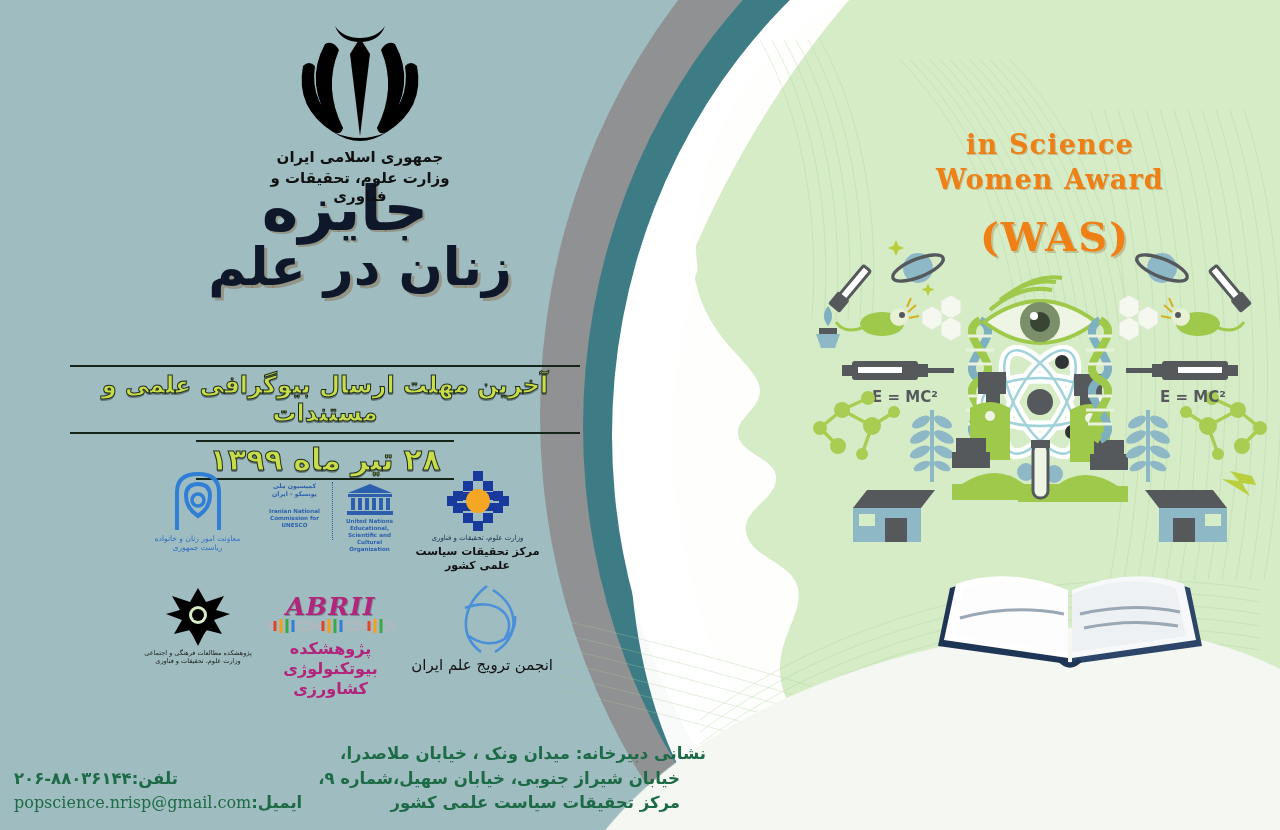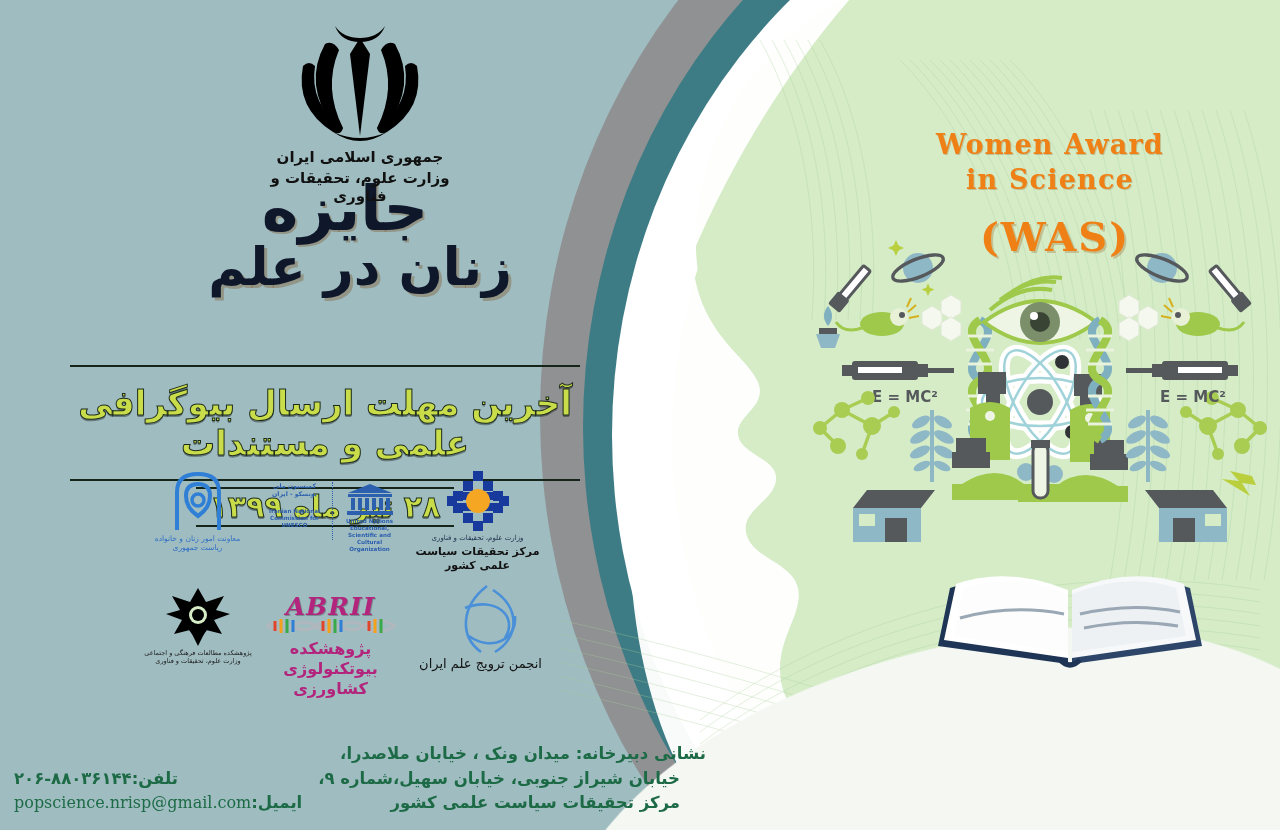--- a/index.html
+++ b/index.html
@@ -82,21 +82,21 @@
     position:absolute; right:700px; top:365px; width:510px;
     direction:rtl; text-align:center;
   }
   .deadline .d1,.deadline .d2{
     color:#c9dc4a; font-weight:700;
     -webkit-text-stroke:1px #1b2a1b;
     text-shadow:0 2px 0 rgba(0,0,0,.35);
     border-top:2px solid #15251a; border-bottom:2px solid #15251a;
     display:inline-block;
   }
-  .deadline .d1{font-size:34px; line-height:1.18; padding:16px 4px; width:100%;}
+  .deadline .d1{font-size:24px; line-height:1.18; padding:4px 4px; width:100%;}
   .deadline .d2{font-size:30px; line-height:1.2; margin-top:6px; padding:0 14px;}
 
   
   .emblem{position:absolute; left:255px; top:20px; width:210px; text-align:center;}
   .emblem .cap1,.emblem .cap2{
     direction:rtl; color:#111; font-weight:600;
   }
   .emblem .cap1{font-size:15px; }
   .emblem .cap2{font-size:15px; margin-top:3px;}
 
@@ -124,21 +124,21 @@
   .l-abrii{left:128px; top:124px; width:145px;}
   .l-abrii .abr{
     color:#b3247d; font-weight:700; font-style:italic;
     font-family:"DejaVu Serif","Liberation Serif",serif;
     font-size:25px; letter-spacing:1px; line-height:1;
     text-shadow:1px 1px 0 rgba(0,0,0,.25);
   }
   .l-abrii .cap{color:#b3247d; font-size:16px; font-weight:700; margin-top:2px;}
 
   .l-assoc{left:278px; top:112px; width:145px;}
-  .l-assoc .cap{color:#111; font-size:13px;}
+  .l-assoc .cap{color:#111; font-size:15px;text-align:right;}
 
   
   .footer{
     position:absolute; left:0; bottom:14px; width:720px;
     direction:rtl; color:#1d6b46; font-weight:700;
   }
   .footer .row{display:block; text-align:right; padding-right:20px; font-size:16.5px; line-height:1.5;}
   .footer .r1{padding-right:14px;}
   .footer .r2{display:flex; justify-content:space-between; padding:0 40px 0 14px;}
   .footer .r3{display:flex; justify-content:space-between; padding:0 40px 0 14px;}
@@ -436,22 +436,22 @@
       <g stroke="#9aa7b4" stroke-width="3" fill="none">
         <path d="M40,58 q52,-14 104,-4"></path>
         <path d="M160,54 q52,-12 100,-2"></path>
         <path d="M164,68 q48,-10 94,-2"></path>
       </g>
       <path d="M140,100 q10,10 20,0" fill="none" stroke="#1f3555" stroke-width="5"></path>
     </svg>
   </div>
 
   <div class="en-title">
+    <div>in Science</div>
     <div>Women Award</div>
-    <div>in Science</div>
   </div>
   <div class="en-abbr">(WAS)</div>
 
   <div class="fa-title">
     <div class="l1">جایزه</div>
     <div class="l2">زنان در علم</div>
   </div>
 
   <div class="deadline">
     <div class="d1">آخرین مهلت ارسال بیوگرافی علمی و مستندات</div>

